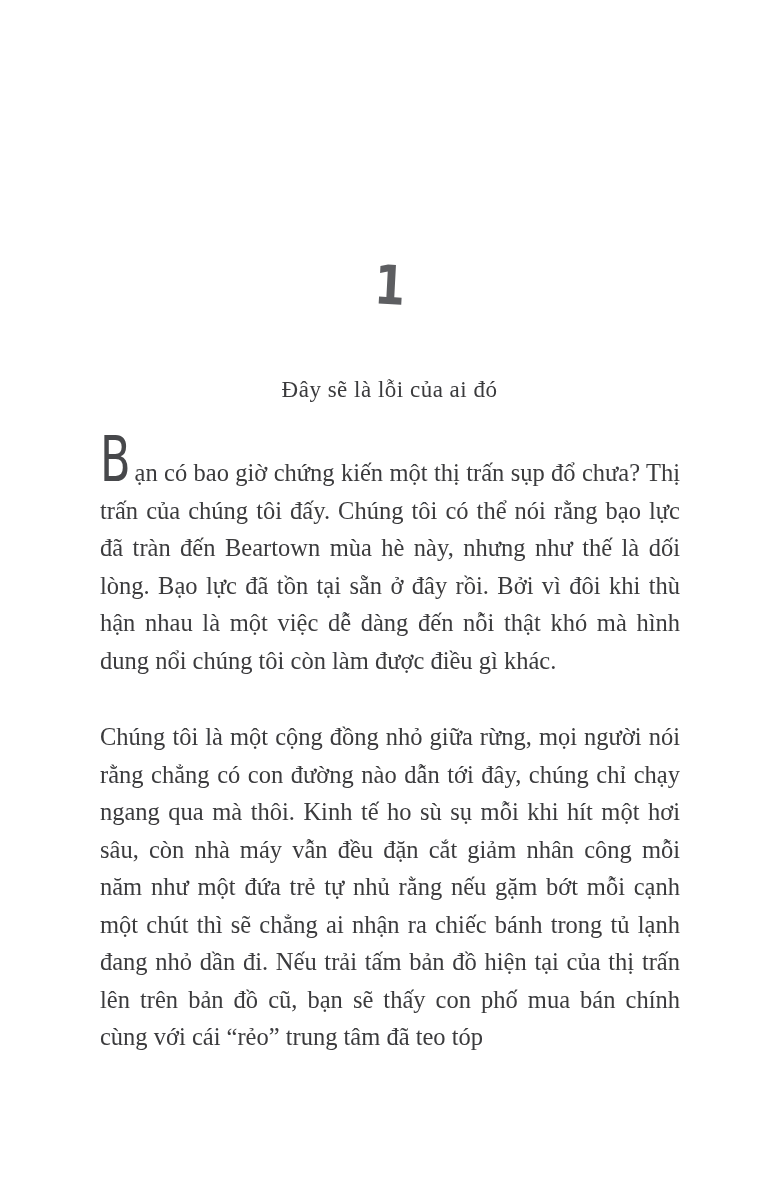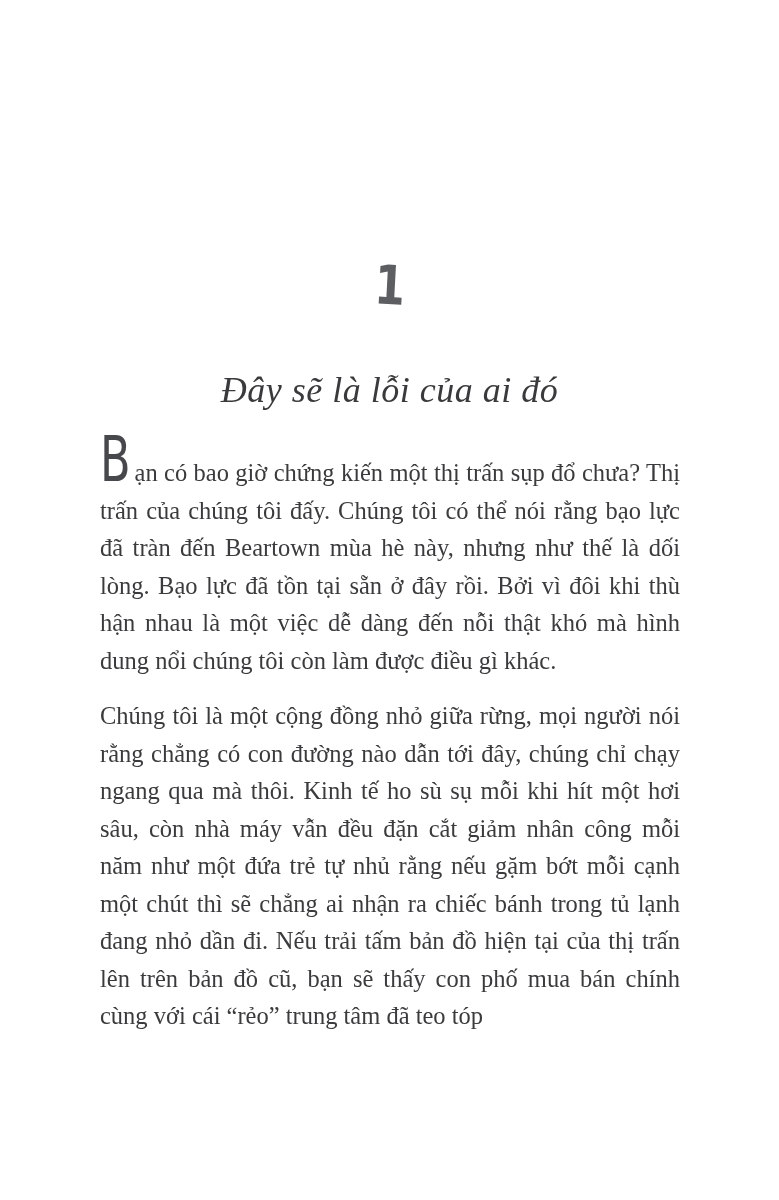--- a/index.html
+++ b/index.html
@@ -31,41 +31,40 @@
   .chapter-number .numeral {
     display: inline-block;
     transform: rotate(3deg) scaleX(0.82);
   }
   .chapter-title {
     position: absolute;
     top: 368px;
     left: 0;
     width: 100%;
     text-align: center;
-    font-style: italic;
-    font-size: 36px;
+    font-size: 23px;
     line-height: 44px;
     color: #3a3a3c;
     letter-spacing: 0.5px;
   }
   .body-text {
     position: absolute;
     top: 454px;
     left: 100px;
     width: 580px;
     font-size: 24.5px;
     line-height: 37.5px;
     color: #3b3b3d;
     text-align: justify;
   }
   .body-text p {
     margin: 0;
   }
   .body-text p + p {
-    margin-top: 18px;
+    margin-top: 39px;
   }
   .raised-cap {
     display: inline-block;
     font-family: "DejaVu Sans", sans-serif;
     font-weight: normal;
     font-size: 62px;
     line-height: 0;
     color: #47484b;
     transform: scaleX(0.72);
     transform-origin: 0 84%;

